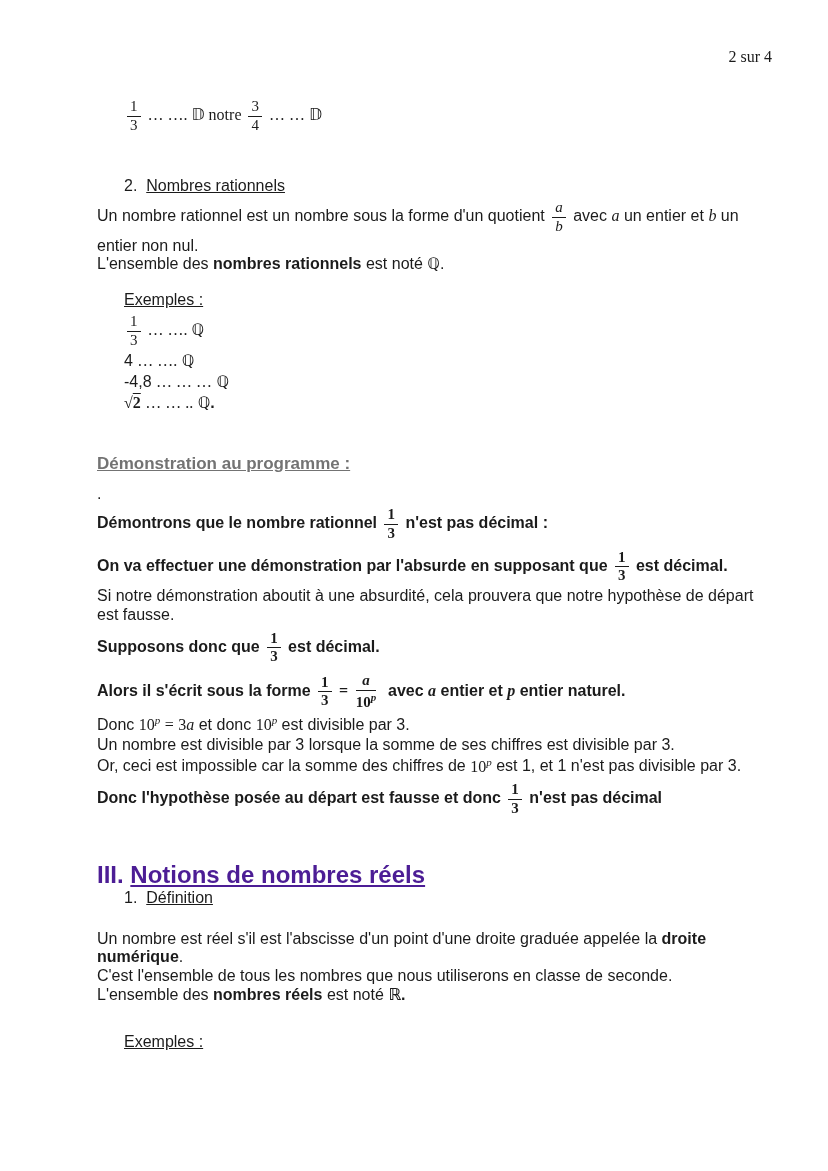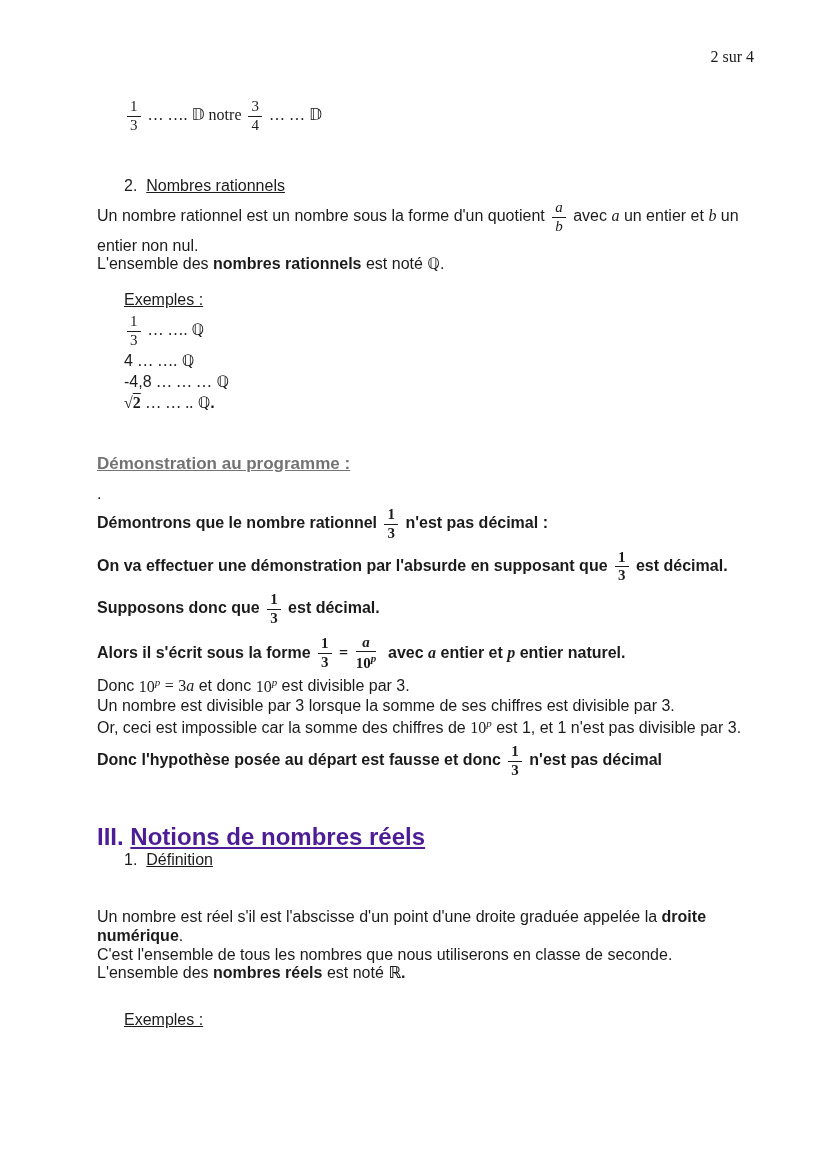--- a/index.html
+++ b/index.html
@@ -5,21 +5,21 @@
   html,body { margin:0; padding:0; background:#ffffff; }
   .page {
     position:relative;
     width:828px; height:1171px;
     background:#ffffff;
     overflow:hidden;
     font-family:"Liberation Sans", sans-serif;
     color:#1b1b1b;
   }
   .pageno {
-    position:absolute; top:48px; right:74px;
+    position:absolute; top:48px; right:56px;
     font-family:"Liberation Serif", serif;
     font-size:16px;
   }
   .content {
     position:absolute; left:97px; top:0;
     width:674px;
     font-size:16px;
     line-height:1.17;
   }
   .indent { margin-left:27px; }
@@ -54,21 +54,21 @@
   .lone-dot { margin-top:15px; line-height:0.8; }
   .demo-line { margin-top:4px;font-weight:bold; }
   .demo-line-tight { margin-top:1px; }
   .sec3-head {
     margin-top:42px;
     color:#4c1d95;
     font-weight:bold;
     font-size:24px;
   }
   .sec3-sub { }
-  .para-reel { margin-top:39px; }
+  .para-reel { margin-top:22px; }
   .exemples-title-2 { margin-top:28px; }
 </style>
 </head>
 <body>
 
 <div class="page">
 
   <div class="pageno">2 sur 4</div>
 
   <div class="content">
@@ -144,20 +144,23 @@
       <span class="frac"><span class="num">1</span><span class="den">3</span></span>
       <span>n'est pas décimal :</span>
     </div>
 
     <div class="demo-line">
       <span>On va effectuer une démonstration par l'absurde en supposant que</span>
       <span class="frac"><span class="num">1</span><span class="den">3</span></span>
       <span>est décimal.</span>
     </div>
 
+    <div class="demo-line-tight">
+      <span>Si notre démonstration aboutit à une absurdité, cela prouvera que notre hypothèse de départ est fausse.</span>
+    </div>
 
     <div class="demo-line">
       <span>Supposons donc que</span>
       <span class="frac"><span class="num">1</span><span class="den">3</span></span>
       <span>est décimal.</span>
     </div>
 
     <div class="demo-line">
       <span>Alors il s'écrit sous la forme</span>
       <span class="frac"><span class="num">1</span><span class="den">3</span></span>

